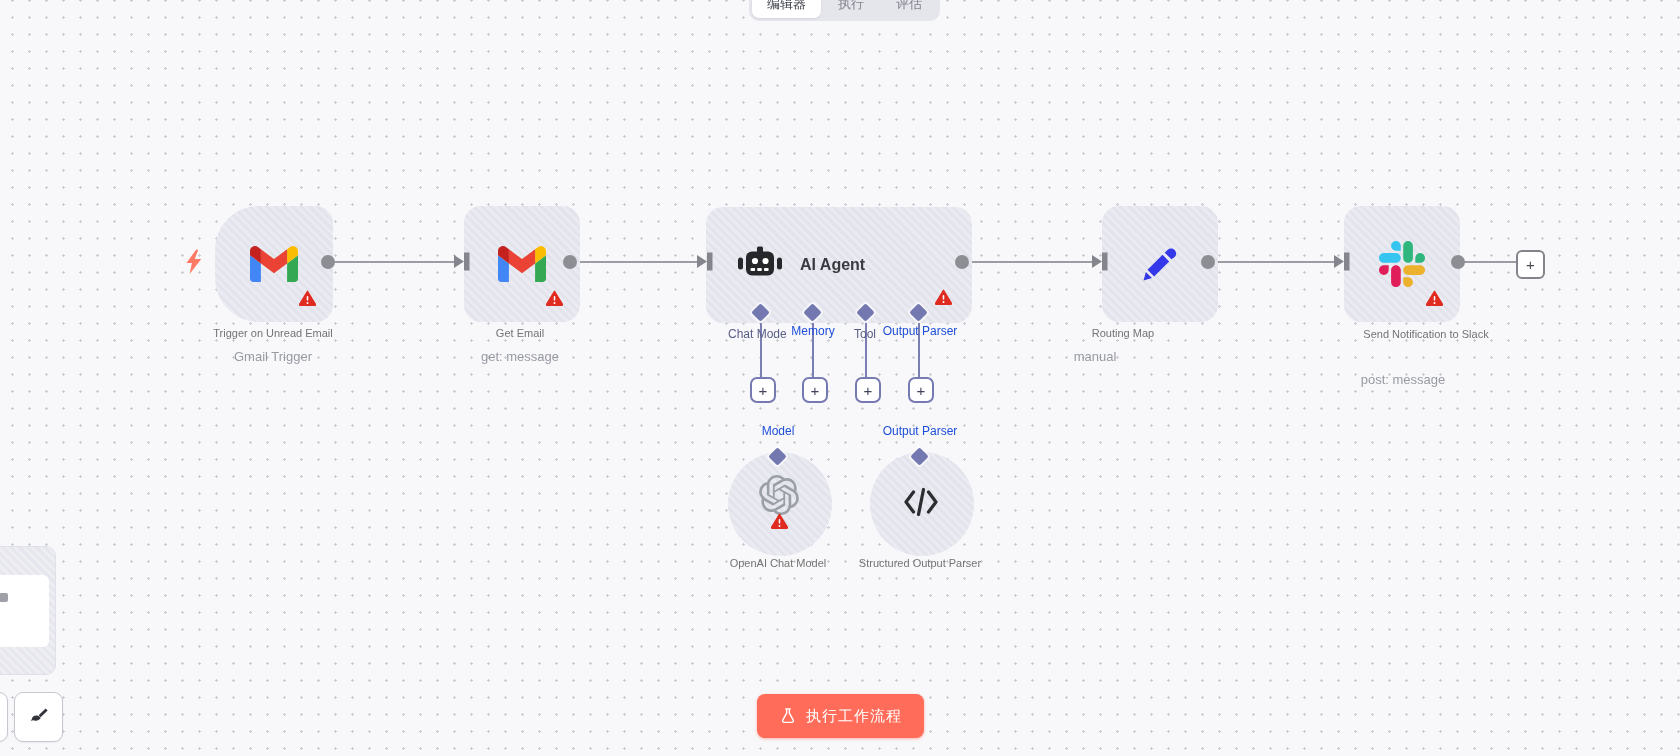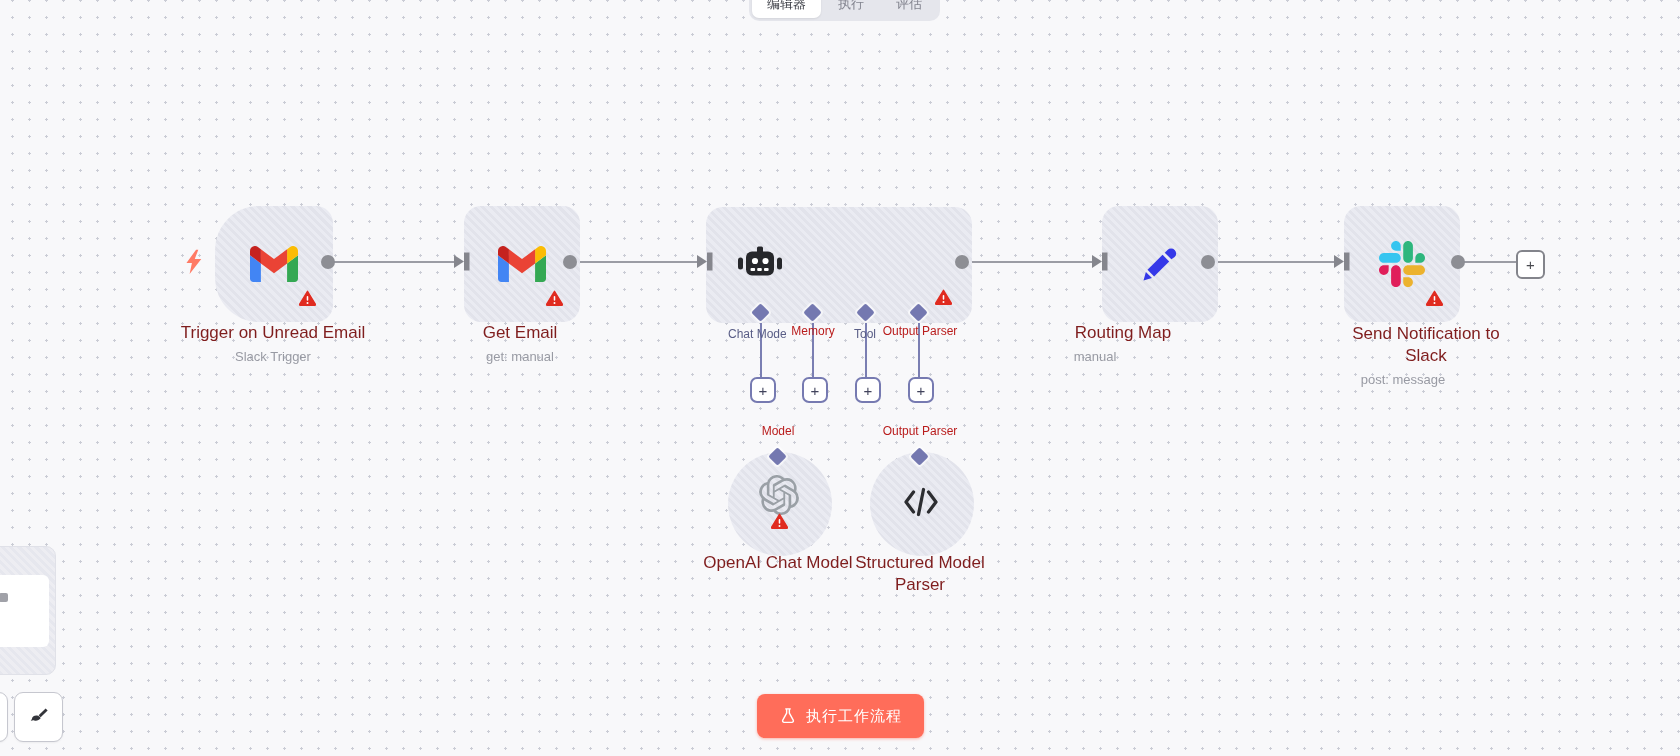--- a/index.html
+++ b/index.html
@@ -27,29 +27,29 @@
   
   .node{background:#fff;border:2px solid #6c6e75;border-radius:11px;z-index:3;}
   .node::before{content:"";position:absolute;inset:-8px;border-radius:17px;z-index:-1;
     background:repeating-linear-gradient(45deg,#eaebf2 0 3px,#e2e3eb 3px 6px);}
   .node.trigger-shape{border-radius:38px 11px 11px 38px;}
   .node.trigger-shape::before{border-radius:44px 17px 17px 44px;}
   .node-icon{position:absolute;left:50%;top:50%;transform:translate(-50%,-50%);}
   .warn{position:absolute;width:17px;height:16px;}
   .outdot{position:absolute;width:14px;height:14px;border-radius:50%;background:#8d8e94;z-index:4;}
   .inarrow{position:absolute;z-index:4;}
-  .nlabel{position:absolute;font-size:17px;font-weight:500;color:#7f1d1d;text-align:center;line-height:22px;}
+  .nlabel{position:absolute;font-size:11px;font-weight:500;color:#737373;text-align:center;line-height:22px;}
   .nsub{position:absolute;font-size:13px;color:#989aa3;text-align:center;}
 
   
   .diamond{position:absolute;width:13px;height:13px;background:#7478b0;transform:rotate(45deg);
     border-radius:2px;z-index:5;box-shadow:0 0 0 2px rgba(255,255,255,.6);}
   .portwrap{position:absolute;top:324px;height:17px;overflow:hidden;white-space:nowrap;z-index:6;}
   .portwrap span{font-size:12px;color:#595d86;white-space:nowrap;}
-  .portlabel-c{position:absolute;font-size:12px;color:#b91c1c;white-space:nowrap;transform:translateX(-50%);z-index:6;}
+  .portlabel-c{position:absolute;font-size:12px;color:#1d4ed8;white-space:nowrap;transform:translateX(-50%);z-index:6;}
   .plusbox{position:absolute;width:22px;height:22px;background:#fff;border:2px solid #767ab1;
     border-radius:7px;display:flex;align-items:center;justify-content:center;
     font-size:15px;color:#41435c;line-height:1;z-index:5;}
   .plusbox.gray{border-color:#83848b;color:#4a4b50;border-radius:6px;}
 
   
   .circle-node{position:absolute;width:90px;height:90px;background:#fff;border:2px solid #7d7e84;
     border-radius:50%;z-index:3;}
   .circle-node::before{content:"";position:absolute;inset:-7px;border-radius:50%;z-index:-1;
     background:repeating-linear-gradient(45deg,#eaebf2 0 3px,#e2e3eb 3px 6px);}
@@ -102,21 +102,21 @@
     <path fill="#c5221f" d="M52 51v8l20 15V48l-5.6-4.2c-5.94-4.45-14.4-.22-14.4 7.2"></path>
   </svg>
   <svg class="warn" style="right:9px;bottom:8px;" viewBox="0 0 24 22">
     <path d="M12 1.5 23 19.5a1.9 1.9 0 0 1-1.7 2.5H2.7A1.9 1.9 0 0 1 1 19.5L12 1.5z" fill="#e02b20" stroke="#e02b20" stroke-width="2" stroke-linejoin="round"></path>
     <rect x="10.9" y="8" width="2.2" height="7" rx="1.1" fill="#fff"></rect>
       <circle cx="12" cy="18" r="1.4" fill="#fff"></circle>
   </svg>
 </div>
 <div class="abs outdot" style="left:321px;top:255px;"></div>
 <div class="abs nlabel" style="left:173px;top:322px;width:200px;">Trigger on Unread Email</div>
-<div class="abs nsub" style="left:173px;top:349px;width:200px;">Slack Trigger</div>
+<div class="abs nsub" style="left:173px;top:349px;width:200px;">Gmail Trigger</div>
 
 <svg class="abs inarrow" style="left:452px;top:252px;" width="19" height="19" viewBox="0 0 19 19">
   <path d="M2 3 L12 9.5 L2 16 Z" fill="#85868d"></path>
     <rect x="12" y="0.5" width="5.5" height="18" fill="#85868d"></rect>
 </svg>
 <div class="abs node" style="left:470px;top:212px;width:100px;height:100px;">
   <svg class="node-icon" width="48" height="36" viewBox="52 42 88 66">
     <path fill="#4285f4" d="M58 108h14V74L52 59v43c0 3.32 2.69 6 6 6"></path>
     <path fill="#34a853" d="M120 108h14c3.32 0 6-2.69 6-6V59l-20 15"></path>
     <path fill="#fbbc04" d="M120 48v26l20-15v-8c0-7.42-8.47-11.65-14.4-7.2"></path>
@@ -124,38 +124,39 @@
     <path fill="#c5221f" d="M52 51v8l20 15V48l-5.6-4.2c-5.94-4.45-14.4-.22-14.4 7.2"></path>
   </svg>
   <svg class="warn" style="right:9px;bottom:8px;" viewBox="0 0 24 22">
     <path d="M12 1.5 23 19.5a1.9 1.9 0 0 1-1.7 2.5H2.7A1.9 1.9 0 0 1 1 19.5L12 1.5z" fill="#e02b20" stroke="#e02b20" stroke-width="2" stroke-linejoin="round"></path>
     <rect x="10.9" y="8" width="2.2" height="7" rx="1.1" fill="#fff"></rect>
       <circle cx="12" cy="18" r="1.4" fill="#fff"></circle>
   </svg>
 </div>
 <div class="abs outdot" style="left:563px;top:255px;"></div>
 <div class="abs nlabel" style="left:420px;top:322px;width:200px;">Get Email</div>
-<div class="abs nsub" style="left:420px;top:349px;width:200px;">get: manual</div>
+<div class="abs nsub" style="left:420px;top:349px;width:200px;">get: message</div>
 
 <svg class="abs inarrow" style="left:695px;top:252px;" width="19" height="19" viewBox="0 0 19 19">
   <path d="M2 3 L12 9.5 L2 16 Z" fill="#85868d"></path>
     <rect x="12" y="0.5" width="5.5" height="18" fill="#85868d"></rect>
 </svg>
 <div class="abs node" style="left:712px;top:213px;width:250px;height:100px;">
   <svg class="abs" style="left:24px;top:31px;" width="44" height="37" viewBox="0 0 44 36">
     <rect x="19" y="0" width="6" height="7" rx="1.5" fill="#26272b"></rect>
     <rect x="8" y="5" width="28" height="24" rx="6" fill="#26272b"></rect>
     <rect x="0" y="11" width="5" height="12" rx="2.5" fill="#26272b"></rect>
     <rect x="39" y="11" width="5" height="12" rx="2.5" fill="#26272b"></rect>
     <circle cx="17" cy="14.5" r="3.1" fill="#fff"></circle>
       <circle cx="27.5" cy="14.5" r="3.1" fill="#fff"></circle>
     <rect x="12.5" y="21.5" width="4.6" height="3" rx="1" fill="#fff"></rect>
     <rect x="19.2" y="21.5" width="4.6" height="3" rx="1" fill="#fff"></rect>
     <rect x="26" y="21.5" width="4.6" height="3" rx="1" fill="#fff"></rect>
   </svg>
+  <div class="abs" style="left:86px;top:0;height:100px;display:flex;align-items:center;font-size:16px;font-weight:600;color:#393b40;">AI Agent</div>
   <svg class="warn" style="right:12px;bottom:10px;" viewBox="0 0 24 22">
     <path d="M12 1.5 23 19.5a1.9 1.9 0 0 1-1.7 2.5H2.7A1.9 1.9 0 0 1 1 19.5L12 1.5z" fill="#e02b20" stroke="#e02b20" stroke-width="2" stroke-linejoin="round"></path>
     <rect x="10.9" y="8" width="2.2" height="7" rx="1.1" fill="#fff"></rect>
       <circle cx="12" cy="18" r="1.4" fill="#fff"></circle>
   </svg>
 </div>
 <div class="abs outdot" style="left:955px;top:255px;"></div>
 
 <div class="abs diamond" style="left:754px;top:306px;"></div>
 <div class="abs diamond" style="left:806px;top:306px;"></div>
@@ -201,21 +202,21 @@
 
 <div class="portlabel-c" style="left:920px;top:424px;">Output Parser</div>
 <div class="circle-node" style="left:875px;top:457px;">
   <svg class="abs" style="left:25px;top:28px;" width="38" height="30" viewBox="0 0 30 24">
     <path d="M9 4 L3 12 L9 20" fill="none" stroke="#2c2d31" stroke-width="2.6" stroke-linecap="round" stroke-linejoin="round"></path>
     <path d="M21 4 L27 12 L21 20" fill="none" stroke="#2c2d31" stroke-width="2.6" stroke-linecap="round" stroke-linejoin="round"></path>
     <path d="M17 2 L13 22" fill="none" stroke="#2c2d31" stroke-width="2.6" stroke-linecap="round"></path>
   </svg>
 </div>
 <div class="abs diamond" style="left:913px;top:450px;"></div>
-<div class="abs nlabel" style="left:845px;top:552px;width:150px;">Structured Model Parser</div>
+<div class="abs nlabel" style="left:845px;top:552px;width:150px;">Structured Output Parser</div>
 
 <svg class="abs inarrow" style="left:1090px;top:252px;" width="19" height="19" viewBox="0 0 19 19">
   <path d="M2 3 L12 9.5 L2 16 Z" fill="#85868d"></path>
     <rect x="12" y="0.5" width="5.5" height="18" fill="#85868d"></rect>
 </svg>
 <div class="abs node" style="left:1108px;top:212px;width:100px;height:100px;">
   <svg class="node-icon" width="44" height="44" viewBox="0 0 24 24">
     <path d="M5.2 15.2 L13.4 7 L17 10.6 L8.8 18.8 Z" fill="#3538e8"></path>
     <path d="M14.6 5.8 L16.1 4.3 a2.75 2.75 0 0 1 3.9 3.9 L18.2 9.4 Z" fill="#3538e8"></path>
     <path d="M4.3 16.4 L7.6 19.7 L3 21 Z" fill="#3538e8"></path>

